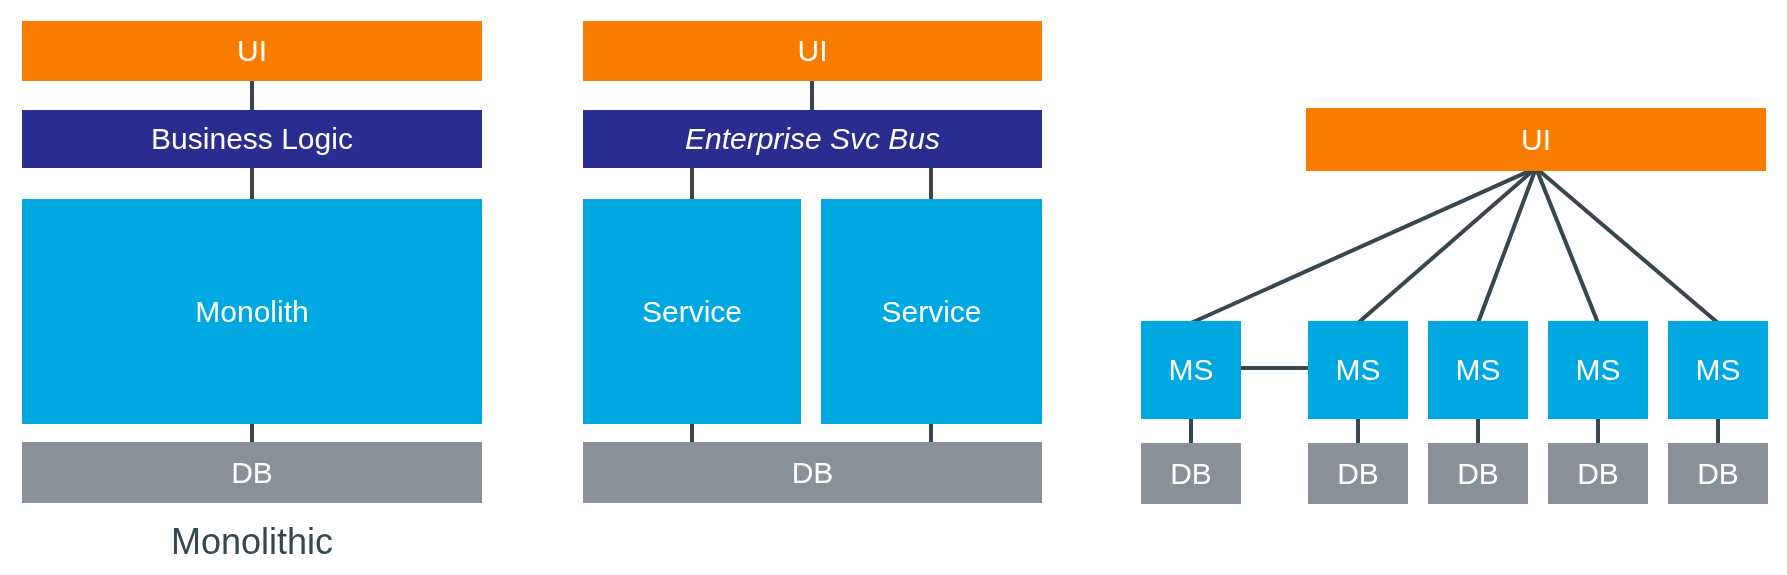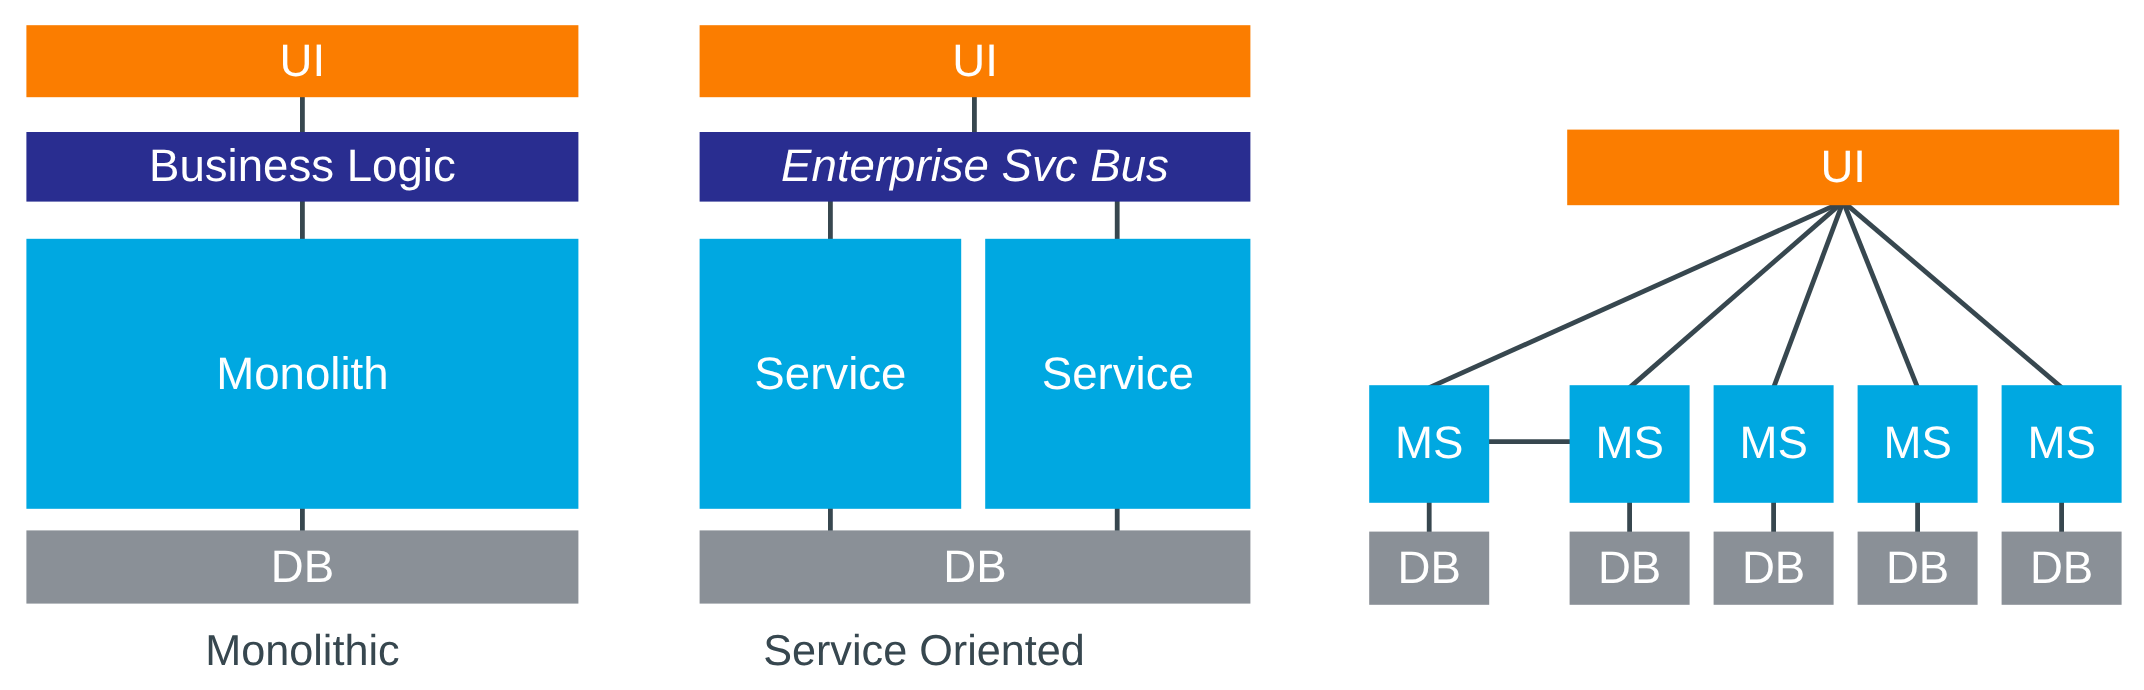--- a/index.html
+++ b/index.html
@@ -9,21 +9,21 @@
     background:#ffffff;
     font-family:"Liberation Sans", sans-serif;
     overflow:hidden;
   }
   .wires{position:absolute;left:0;top:0;z-index:0;}
   .wire{stroke:var(--line,#37474F);stroke-width:4;fill:none;}
   .box{
     position:absolute;
     display:flex;align-items:center;justify-content:center;
     color:var(--boxtext,#ffffff);
-    font-size:38px;line-height:1;
+    font-size:30px;line-height:1;
     z-index:1;
     white-space:nowrap;
   }
   .col-label{
     position:absolute;
     display:flex;align-items:center;justify-content:center;
     color:var(--label,#37474F);
     font-size:36px;line-height:1;
     z-index:1;
     white-space:nowrap;
@@ -65,21 +65,20 @@
   <div class="box" style="left: 22px; top: 199px; width: 460px; height: 225px; background: rgb(0, 168, 225);">Monolith</div>
   <div class="box" style="left: 22px; top: 110px; width: 460px; height: 58px; background: rgb(41, 45, 144);">Business Logic</div>
   <div class="box" style="left: 22px; top: 442px; width: 460px; height: 61px; background: rgb(138, 144, 151);">DB</div>
   <div class="col-label" style="left:52px;top:516px;width:400px;height:52px">Monolithic</div>
 
   <div class="box" style="left: 583px; top: 21px; width: 459px; height: 60px; background: rgb(251, 125, 0);">UI</div>
   <div class="box" style="left: 583px; top: 110px; width: 459px; height: 58px; background: rgb(41, 45, 144); font-style: italic;">Enterprise Svc Bus</div>
   <div class="box" style="left: 583px; top: 199px; width: 218px; height: 225px; background: rgb(0, 168, 225);">Service</div>
   <div class="box" style="left: 821px; top: 199px; width: 221px; height: 225px; background: rgb(0, 168, 225);">Service</div>
   <div class="box" style="left: 583px; top: 442px; width: 459px; height: 61px; background: rgb(138, 144, 151);">DB</div>
-  <div class="col-label" style="left:570px;top:516px;width:400px;height:52px">Service Oriented</div>
 
   <div class="box" style="left: 1306px; top: 108px; width: 460px; height: 63px; background: rgb(251, 125, 0);">UI</div>
 
   <div class="box" style="left: 1141px; top: 321px; width: 100px; height: 98px; background: rgb(0, 168, 225);">MS</div>
   <div class="box" style="left: 1308px; top: 321px; width: 100px; height: 98px; background: rgb(0, 168, 225);">MS</div>
   <div class="box" style="left: 1428px; top: 321px; width: 100px; height: 98px; background: rgb(0, 168, 225);">MS</div>
   <div class="box" style="left: 1548px; top: 321px; width: 100px; height: 98px; background: rgb(0, 168, 225);">MS</div>
   <div class="box" style="left: 1668px; top: 321px; width: 100px; height: 98px; background: rgb(0, 168, 225);">MS</div>
 
   <div class="box" style="left: 1141px; top: 443px; width: 100px; height: 61px; background: rgb(138, 144, 151);">DB</div>

